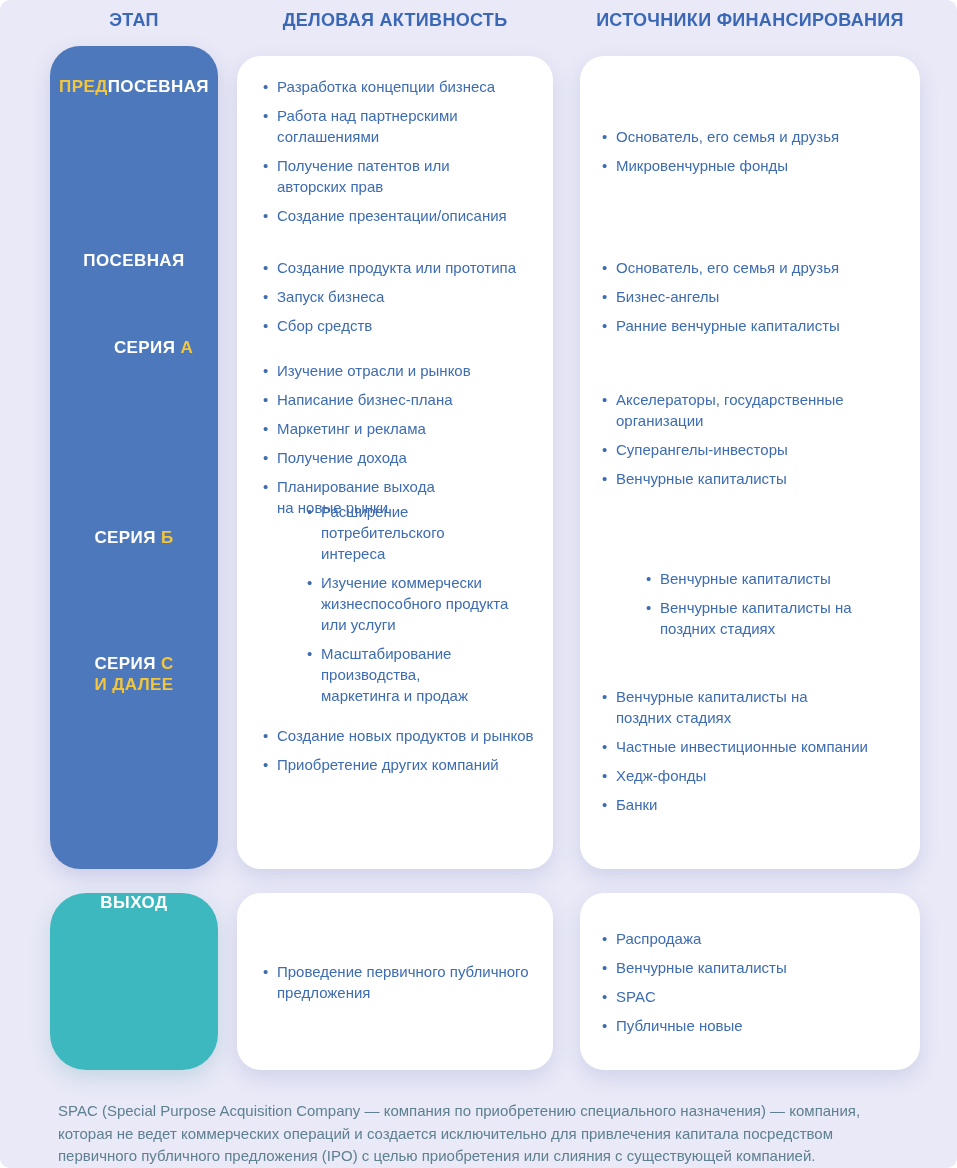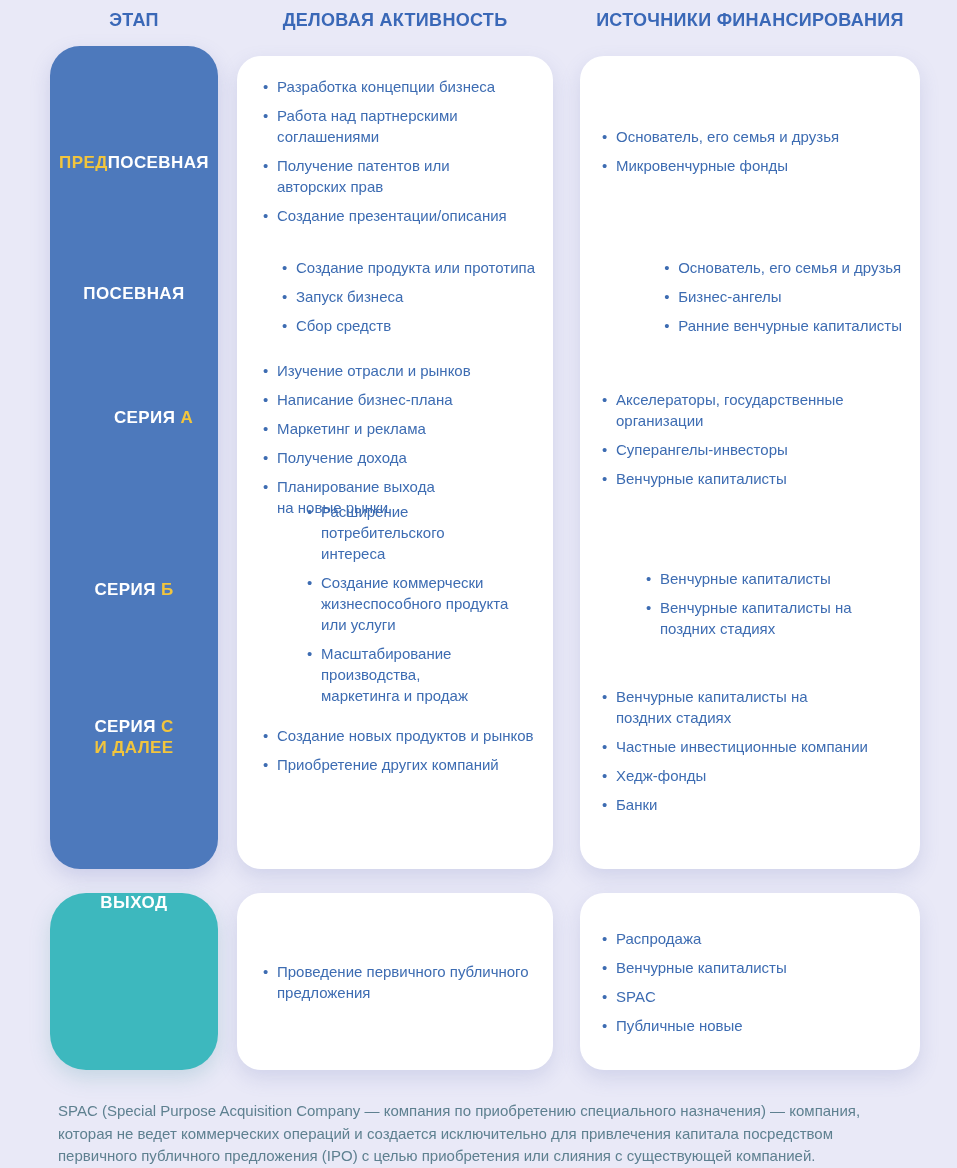--- a/index.html
+++ b/index.html
@@ -1,39 +1,40 @@
 <!DOCTYPE html>
 <html><head>
 <meta charset="utf-8">
 <style>
   html,body { margin:0; padding:0; }
   .canvas {
     position:relative; width:957px; height:1168px;
     background:#e9e9f7;
     font-family:"Liberation Sans", sans-serif;
     overflow:hidden;
+    border-radius:10px;
   }
   .col-header {
     position:absolute; top:8px; height:24px;
     display:flex; align-items:center; justify-content:center;
     font-weight:bold; font-size:18px; letter-spacing:0.3px;
     color:#3a68b7; white-space:nowrap;
   }
   #hdr-stage   { left:50px;  width:168px; }
   #hdr-activity{ left:237px; width:316px; }
   #hdr-funding { left:580px; width:340px; }
 
   .stage-col {
     position:absolute; left:50px; top:46px; width:168px; height:823px;
     background:#4d79bc; border-radius:30px;
     box-shadow:0 8px 20px rgba(100,110,180,0.22);
     display:flex; flex-direction:column;
   }
   .stage-row {
-    display:flex; flex-direction:column; align-items:center; justify-content:center;
+    display:flex; flex-direction:column; align-items:center; justify-content:flex-start;
     color:#ffffff; font-weight:bold; font-size:17px; letter-spacing:0.4px;
     text-align:center; line-height:1.25;
   }
   .stage-row .hl { color:#f2c53d; }
 
   .card {
     position:absolute; background:#ffffff; border-radius:24px;
     box-shadow:0 8px 20px rgba(100,110,180,0.18);
     display:flex; flex-direction:column;
   }
@@ -74,21 +75,21 @@
   #activity-exit-card { left:237px; top:893px; width:316px; height:177px; }
   #funding-exit-card  { left:580px; top:893px; width:340px; height:177px; }
   .exit-card-inner { display:flex; align-items:center; height:100%; }
 
   .footnote {
     position:absolute; left:58px; top:1100px; width:880px;
     font-size:15px; line-height:1.5; color:#5e8090;
     white-space:pre-line;
   }
 
-  .rowH0 { height:190px; } .rowH1 { height:100px;justify-content:flex-end; } .rowH2 { height:185px; }
+  .rowH0 { height:190px; } .rowH1 { height:100px; } .rowH2 { height:185px; }
   .rowH3 { height:145px;padding-left:44px; } .rowH4 { height:193px; }
   .srowH0 { height:200px; } .srowH1 { height:100px; } .srowH2 { height:185px;padding-left:39px; }
   .srowH3 { height:145px; } .srowH4 { height:193px; }
 </style>
 </head>
 <body>
 
 <div class="canvas">
 
   <div class="col-header" id="hdr-stage">ЭТАП</div>
@@ -139,21 +140,21 @@
           <li>Маркетинг и реклама</li>
           <li>Получение дохода</li>
           <li>Планирование выхода
 на новые рынки</li>
         </ul>
     </div>
     <div class="cell rowH3">
       <ul class="bullets">
           <li>Расширение потребительского
 интереса</li>
-          <li>Создание коммерчески
+          <li>Изучение коммерчески
 жизнеспособного продукта или услуги</li>
           <li>Масштабирование производства,
 маркетинга и продаж</li>
         </ul>
     </div>
     <div class="cell rowH4 lift45">
       <ul class="bullets">
           <li>Создание новых продуктов и рынков</li>
           <li>Приобретение других компаний</li>
         </ul>

